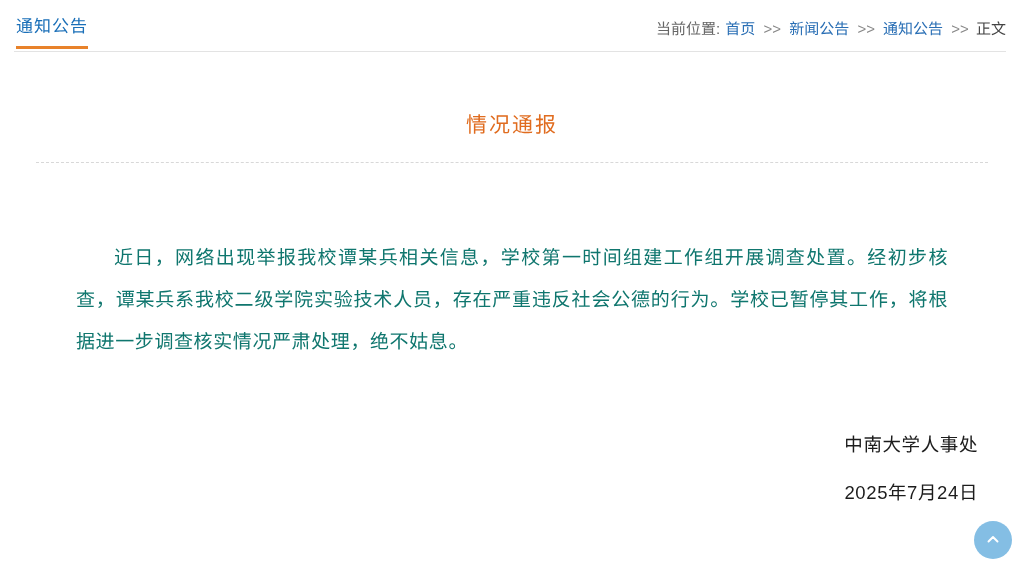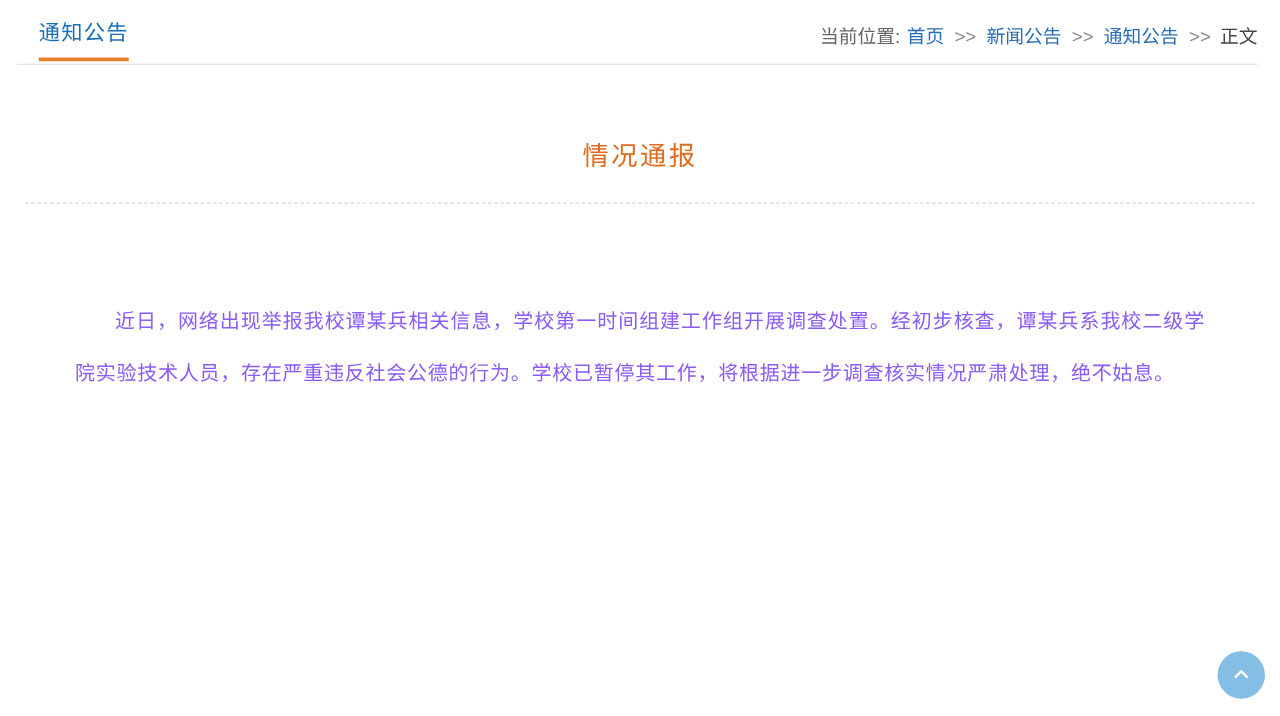--- a/index.html
+++ b/index.html
@@ -14,21 +14,21 @@
     font-family: "Liberation Sans", sans-serif;
     color: #333;
     position: relative;
   }
 
   
   .page-header {
     position: relative;
     height: 52px;
     box-sizing: border-box;
-    padding: 0 18px 0 31px;
+    padding: 0 18px 0 16px;
     display: flex;
     align-items: flex-start;
     justify-content: space-between;
   }
   .header-title {
     font-size: 17px;
     color: #1a6fb8;
     letter-spacing: 1px;
     padding-top: 12px;
     position: relative;
@@ -66,21 +66,21 @@
   .breadcrumb .sep {
     color: #888;
     margin: 0 3px;
   }
   .breadcrumb .current {
     color: #444;
   }
 
   
   .article {
-    padding: 0 10px;
+    padding: 0 26px;
   }
   .article-title {
     text-align: center;
     color: #e06c1f;
     font-size: 21px;
     letter-spacing: 2px;
     margin-top: 56px;
   }
   .article-meta {
     text-align: center;
@@ -94,23 +94,23 @@
     width: 26px;
   }
   .meta-rule {
     margin: 24px 10px 0 10px;
     border-top: 1px dashed #d8d8d8;
   }
 
   .article-body {
     margin: 0 50px;
     padding-top: 74px;
-    font-size: 16px;
+    font-size: 19px;
     line-height: 42px;
-    color: #8b5cf6;
+    color: #0f766e;
     text-align: justify;
     text-justify: inter-ideograph;
     letter-spacing: 0.6px;
   }
   .article-body p {
     margin: 0;
     text-indent: 2em;
   }
 
   .signature {
@@ -173,20 +173,24 @@
 
   <div class="article-title">情况通报</div>
 
 
   <div class="meta-rule"></div>
 
   <div class="article-body">
     <p>近日，网络出现举报我校谭某兵相关信息，学校第一时间组建工作组开展调查处置。经初步核查，谭某兵系我校二级学院实验技术人员，存在严重违反社会公德的行为。学校已暂停其工作，将根据进一步调查核实情况严肃处理，绝不姑息。</p>
   </div>
 
+  <div class="signature">
+    <div class="sig-org">中南大学人事处</div>
+    <div class="sig-date">2025年7月24日</div>
+  </div>
 </div>
 
 <div class="back-to-top">
   <span>
     <svg width="18" height="18" viewBox="0 0 24 24" fill="none" stroke="#ffffff" stroke-width="2.6" stroke-linecap="round" stroke-linejoin="round">
       <polyline points="6,14 12,8 18,14"></polyline>
     </svg>
   </span>
 </div>
 

